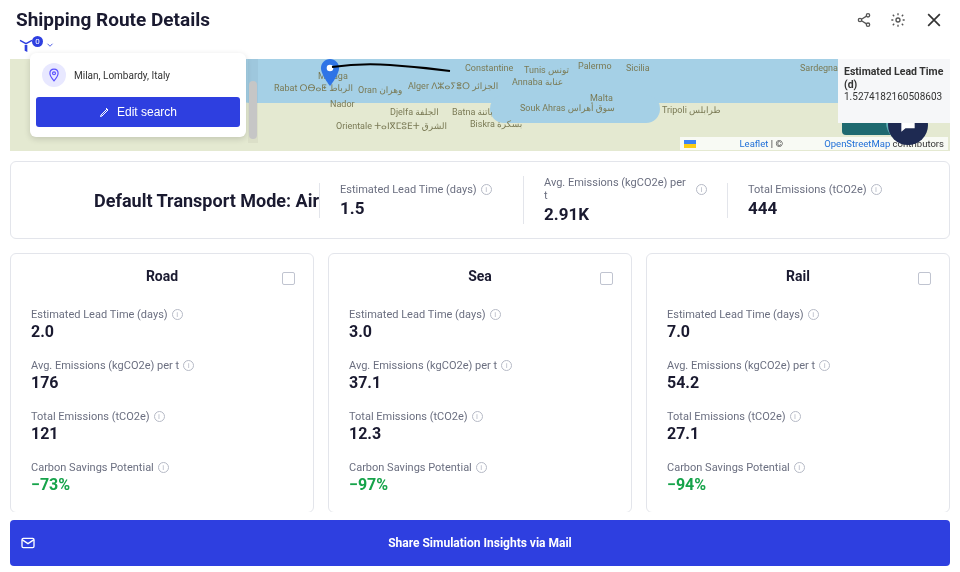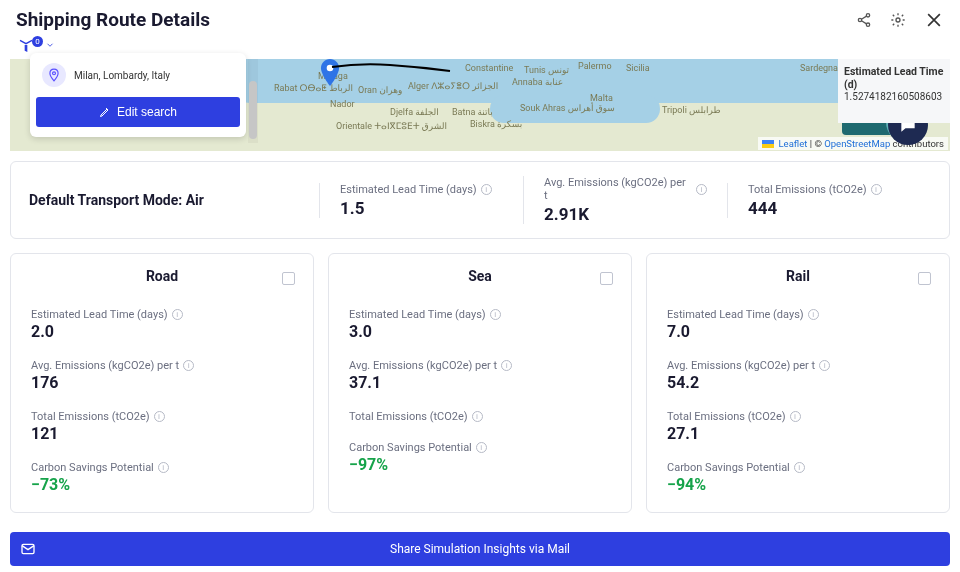--- a/index.html
+++ b/index.html
@@ -20,21 +20,21 @@
   .filter-ico .badge { font-size:8px; background:#2e3fe0; color:#fff; border-radius:50%; width:11px; height:11px; display:flex; align-items:center; justify-content:center; margin-left:-2px; margin-top:-8px; }
   .filter-ico .chev { width:10px; height:10px; margin-left:2px; }
 
   .maparea { position:relative; height:92px; margin: 0 10px; }
   .map { position:absolute; inset:0; background:#e4e9d1; overflow:hidden; }
   .sea { position:absolute; left:200px; top:0; right:0; height:44px; background:#a5d0e6; border-bottom-left-radius:40px; }
   .sea2 { position:absolute; left:480px; top:36px; width:170px; height:28px; background:#a5d0e6; border-radius:14px; }
   .mlabel { position:absolute; font-size:9px; color:#7a7a55; white-space:nowrap; }
   .map-marker { position:absolute; left:310px; top:0px; }
   .map-attrib { position:absolute; right:2px; bottom:1px; font-size:9.5px; background:rgba(255,255,255,0.75); padding:1px 4px; color:#333; }
-  .map-attrib a { color:#1f6fd8; text-decoration:none; }
+  .map-attrib a { color:#1f6fd8; text-decoration:none;margin-left:39px; }
   .map-logo { position:absolute; right:44px; bottom:16px; width:64px; height:32px; background:#1f6a70; border-radius:4px; }
   .map-logo::after { content:""; position:absolute; right:-22px; top:-2px; width:34px; height:34px; border:4px solid #5fb0b7; border-radius:50%; }
   .chat-bubble { position:absolute; right:22px; bottom:6px; width:40px; height:40px; border-radius:50%; background:#1e2a52; display:flex; align-items:center; justify-content:center; cursor:pointer; }
 
   .search-card {
     position:absolute; left:20px; top:-6px; width:216px; background:#fff; border-radius:6px;
     padding:6px 6px 10px 6px; box-shadow:0 2px 6px rgba(0,0,0,.15);
   }
   .loc-row { display:flex; align-items:center; gap:8px; padding:4px 6px 10px 6px; font-size:10px; color:#333; }
   .loc-pin { width:24px; height:24px; border-radius:50%; background:#e8e8ff; display:flex; align-items:center; justify-content:center; color:#5a4fff; }
@@ -47,39 +47,39 @@
     font-size:10px; color:#333; padding:6px 6px;
   }
   .side-metric b { font-size:10.5px; }
 
   .content { flex:1; padding:10px; overflow:hidden; }
 
   .default-card {
     border:1px solid #e3e5eb; border-radius:6px; background:#fff;
     display:flex; align-items:center; padding:14px 18px; gap:0; margin-bottom:14px;
   }
-  .dc-title { width:290px; font-size:14px; font-weight:700; color:#1a1a30; text-align:left; }
+  .dc-title { width:290px; font-size:18px; font-weight:700; color:#1a1a30; text-align:right; }
   .dc-metric { flex:1; border-left:1px solid #e3e5eb; padding:0 20px; }
   .dc-metric:first-of-type { border-left:1px solid #e3e5eb; }
   .dc-label { font-size:11px; color:#6b6f80; display:flex; align-items:center; gap:4px; }
   .dc-value { font-size:17px; font-weight:700; color:#1a1a30; margin-top:2px; }
   .info-ico { display:inline-flex; width:11px; height:11px; border:1px solid #b6bac6; border-radius:50%; align-items:center; justify-content:center; font-size:8px; color:#b6bac6; }
 
   .mode-row { display:flex; gap:14px; }
   .mode-card { flex:1; border:1px solid #e3e5eb; border-radius:6px; background:#fff; padding:14px 20px 18px 20px; position:relative; }
   .mode-title { text-align:center; font-size:14px; font-weight:700; color:#1a1a30; margin-bottom:24px; }
   .mode-check { position:absolute; right:18px; top:18px; width:13px; height:13px; border:1px solid #c0c4d0; border-radius:2px; cursor:pointer; }
   .mstat { margin-bottom:18px; }
   .mlabel2 { font-size:11px; color:#6b6f80; display:flex; align-items:center; gap:4px; }
   .mvalue { font-size:16px; font-weight:700; color:#1a1a30; margin-top:1px; }
   .mvalue.green { color:#16a34a; }
 
   .share-bar {
     margin:8px 10px 6px 10px; background:#2e3fe0; color:#fff; border-radius:4px;
-    height:34px; display:flex; align-items:center; font-size:12px; font-weight:400; cursor:pointer;
+    height:46px; display:flex; align-items:center; font-size:12px; font-weight:700; cursor:pointer;
   }
   .share-bar .mail-ico { width:36px; display:flex; align-items:center; justify-content:center; }
   .share-bar .share-text { flex:1; text-align:center; margin-left:-36px; }
 </style>
 </head>
 <body>
 
 <div class="header">
   <h1>Shipping Route Details</h1>
   <div class="header-actions">
@@ -268,20 +268,21 @@
             <span>Avg. Emissions (kgCO2e) per t</span>
             <span class="info-ico">i</span>
           </div>
         <div class="mvalue">37.1</div>
       </div>
       <div class="mstat">
         <div class="mlabel2">
             <span>Total Emissions (tCO2e)</span>
             <span class="info-ico">i</span>
           </div>
+        <div class="mvalue">12.3</div>
       </div>
       <div class="mstat" style="margin-bottom:0">
         <div class="mlabel2">
             <span>Carbon Savings Potential</span>
             <span class="info-ico">i</span>
           </div>
         <div class="mvalue green">−97%</div>
       </div>
     </div>
 

